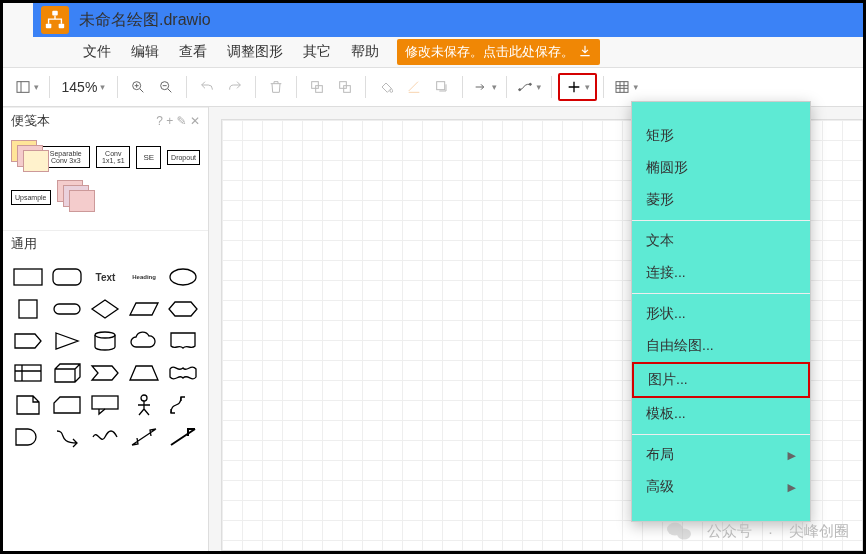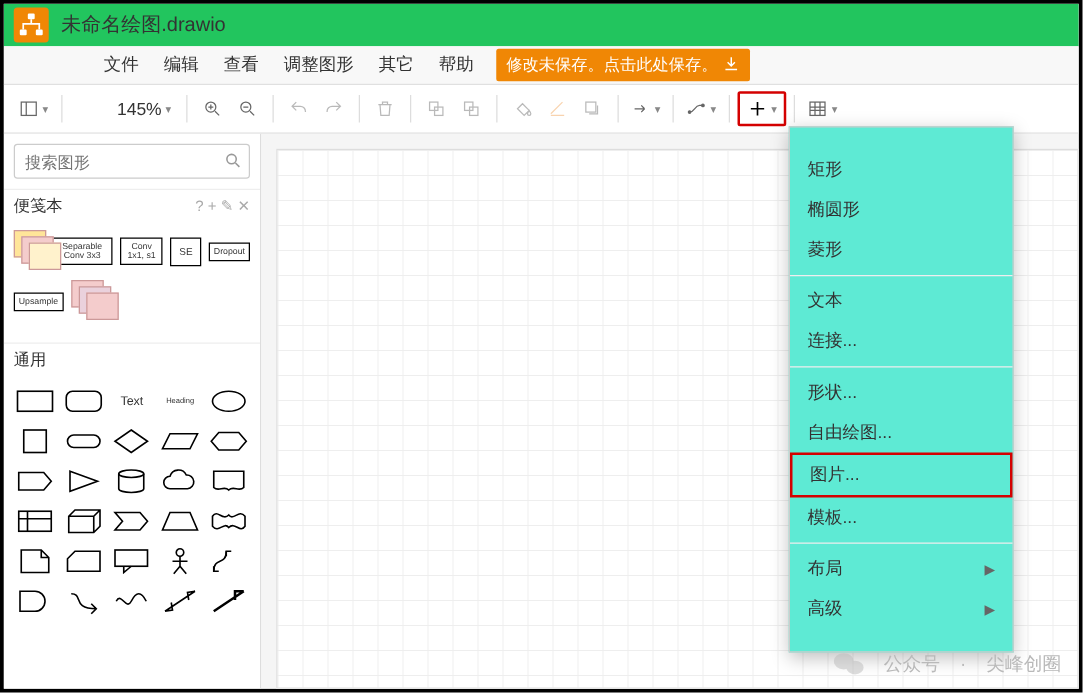--- a/index.html
+++ b/index.html
@@ -1,36 +1,36 @@
 <!DOCTYPE html>
 <html><head>
 <meta charset="utf-8">
 <style>
 * { box-sizing: border-box; margin: 0; padding: 0; font-family: -apple-system, "Helvetica Neue", Arial, sans-serif; }
 body { width: 866px; height: 554px; border: 3px solid #000; background: #f8f8f8; overflow: hidden; position: relative; }
 
 
-.titlebar { display: flex; align-items: center; height: 34px; padding: 0 8px; background: #22c55e; }
+.titlebar { display: flex; align-items: center; height: 34px; padding: 0 8px; background: #3b82f6; margin-left: 30px; }
 .logo { width: 28px; height: 28px; background: #f08705; border-radius: 3px; display: flex; align-items: center; justify-content: center; }
 .logo svg { width: 22px; height: 22px; fill: #fff; }
 .title { margin-left: 10px; font-size: 16px; color: #333; }
 
 
 .menubar { display: flex; align-items: center; height: 30px; padding: 0 17px 0 70px; background: #f8f8f8; }
 .menu-item { font-size: 14px; color: #333; padding: 4px 10px; cursor: pointer; }
 .save-notice { margin-left: 8px; background: #f08705; color: #fff; font-size: 13px; padding: 4px 8px; display: flex; align-items: center; border-radius: 2px; }
 .save-notice .dl { margin-left: 4px; text-decoration: underline; }
 
 
 .toolbar { display: flex; align-items: center; height: 40px; padding: 0 8px; border-top: 1px solid #e0e0e0; border-bottom: 1px solid #ddd; background: #fff; }
 .tb-btn { display: flex; align-items: center; justify-content: center; height: 28px; min-width: 28px; padding: 0 4px; color: #666; cursor: pointer; border-radius: 2px; }
 .tb-btn svg { width: 16px; height: 16px; stroke: #666; fill: none; stroke-width: 1.5; }
 .tb-btn.disabled { opacity: .45; }
 .tb-sep { width: 1px; height: 22px; background: #ddd; margin: 0 6px; }
-.zoom { display: flex; align-items: center; font-size: 14px; color: #333; padding: 0 6px; margin-left: 32px; }
+.zoom { display: flex; align-items: center; font-size: 14px; color: #333; padding: 0 6px; }
 .caret { margin-left: 3px; font-size: 9px; color: #888; }
 .add-btn { border: 2px solid #d40000; border-radius: 2px; padding: 3px 6px; }
 .add-btn svg { stroke: #000; stroke-width: 2; }
 
 
 .body { display: flex; height: calc(100% - 104px); }
 
 
 .sidebar { width: 206px; background: #fff; border-right: 1px solid #ddd; overflow: hidden; }
 .search { margin: 8px; position: relative; }
@@ -43,21 +43,21 @@
 .sticky-stack { position: relative; width: 38px; height: 34px; }
 .sticky-stack .s { position: absolute; width: 26px; height: 22px; border: 1px solid #c99; }
 .sticky-stack .s1 { left: 0; top: 0; background: #ffe599; }
 .sticky-stack .s2 { left: 6px; top: 5px; background: #f4cccc; }
 .sticky-stack .s3 { left: 12px; top: 10px; background: #fff2cc; }
 .mini-box { border: 1px solid #000; font-size: 7px; padding: 3px 3px; text-align: center; color: #333; }
 .mini-box.big { padding: 6px 6px; font-size: 8px; }
 .shapes-grid { display: grid; grid-template-columns: repeat(5, 1fr); gap: 4px; padding: 6px 8px; }
 .shape-cell { height: 28px; display: flex; align-items: center; justify-content: center; }
 .shape-cell svg { width: 32px; height: 24px; stroke: #000; fill: none; stroke-width: 1.3; }
-.shape-cell.txt { font-size: 10px; color: #333; }
+.shape-cell.txt { font-size: 10px; color: #333; font-weight: bold; }
 
 
 .canvas { flex: 1; position: relative; background: #f5f5f5; }
 .page { position: absolute; left: 12px; top: 12px; right: 0; bottom: 0; background: #fff; border: 1px solid #ddd;
   background-image: linear-gradient(#eee 1px, transparent 1px), linear-gradient(90deg, #eee 1px, transparent 1px);
   background-size: 20px 20px; }
 
 
 .dropdown { position: absolute; top: 98px; left: 628px; width: 180px; background: #5eead4; border: 1px solid #ccc; box-shadow: 0 4px 14px rgba(0,0,0,.25); padding: 18px 0; }
 .dd-item { display: flex; align-items: center; justify-content: space-between; padding: 7px 14px; font-size: 14px; color: #333; cursor: pointer; }
@@ -202,27 +202,20 @@
       <svg viewBox="0 0 24 24">
         <rect x="3" y="4" width="18" height="16"></rect>
         <path d="M3 10h18M3 14h18M9 4v16M15 4v16"></path>
       </svg>
       <span class="caret">▾</span>
     </div>
 </div>
 
 <div class="body">
   <div class="sidebar">
-    <div class="search">
-      <input placeholder="搜索图形" style="">
-      <span class="mag"><svg width="15" height="15" viewBox="0 0 24 24" fill="none" stroke="#999" stroke-width="2">
-            <circle cx="10" cy="10" r="6"></circle>
-            <path d="M15 15l5 5"></path>
-          </svg></span>
-    </div>
 
     <div class="sec-hdr">
       <span>便笺本</span>
       <span class="tools">? + ✎ ✕</span>
     </div>
     <div class="sec-body">
       <div class="scratch-row">
         <div class="sticky-stack">
             <div class="s s1"></div>
             <div class="s s2"></div>

